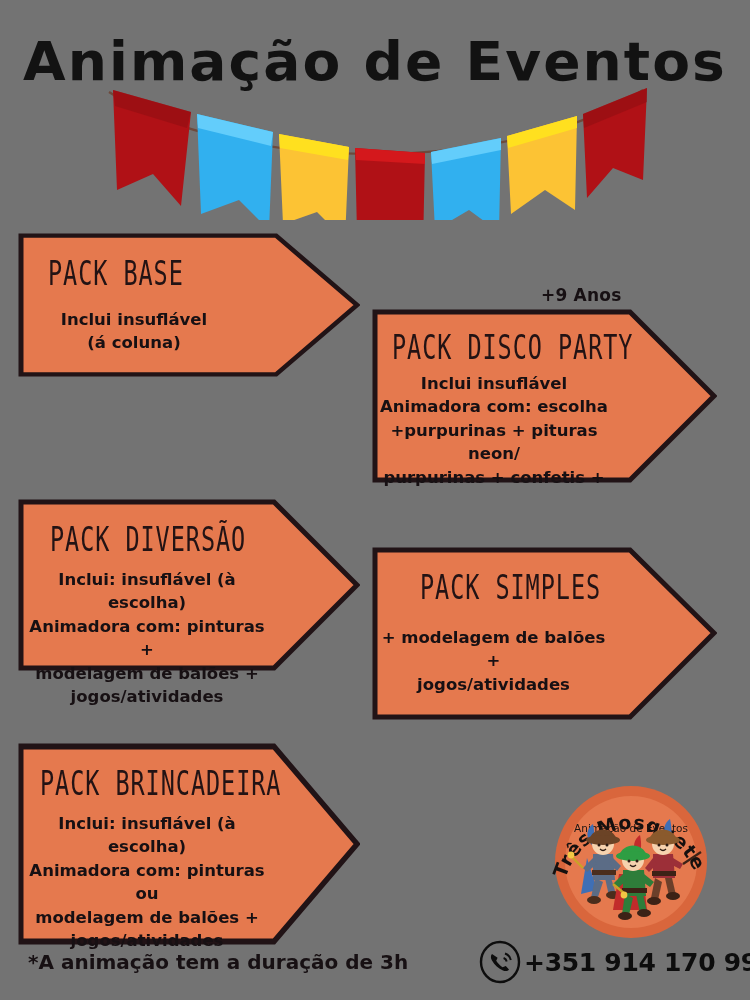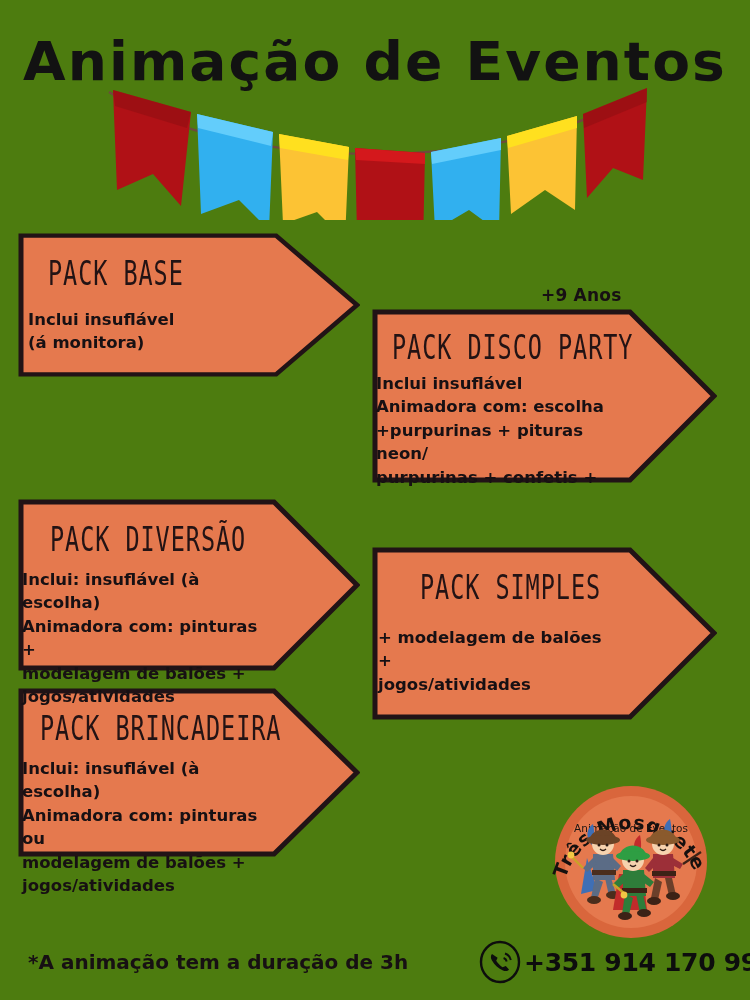--- a/index.html
+++ b/index.html
@@ -12,21 +12,21 @@
     background: #f6c5ab;
     font-family: "Liberation Sans", sans-serif;
     overflow: hidden;
     position: relative;
   }
 
   #poster {
     position: relative;
     width: 750px;
     height: 1000px;
-    background: #4d7c0f;
+    background: #737373;
     overflow: hidden;
   }
 
   
   .title {
     position: absolute;
     left: 0;
     top: 34px;
     width: 750px;
     text-align: center;
@@ -78,29 +78,29 @@
     transform: scaleY(1.32) scaleX(0.94);
     transform-origin: left top;
     white-space: nowrap;
   }
   .pack-body {
     font-family: "DejaVu Sans", sans-serif;
     font-weight: bold;
     font-size: 16.5px;
     color: #171013;
     line-height: 1.42;
-    text-align: left;
+    text-align: center;
   }
 
   
   #arrow-base       { left: 18px;  top: 233px; width: 342px; height: 144px; }
   #arrow-disco      { left: 372px; top: 309px; width: 345px; height: 174px; }
   #arrow-diversao   { left: 18px;  top: 499px; width: 342px; height: 172px; }
   #arrow-simples    { left: 372px; top: 547px; width: 345px; height: 173px; }
-  #arrow-brincadeira{ left: 18px;  top: 688px; width: 342px; height: 169px; }
+  #arrow-brincadeira{ left: 18px;  top: 743px; width: 342px; height: 202px; }
 
   #arrow-base .pack-title       { margin: 12px 0 0 30px; }
   #arrow-disco .pack-title      { margin: 10px 0 0 20px; }
   #arrow-diversao .pack-title   { margin: 12px 0 0 32px; }
   #arrow-simples .pack-title    { margin: 12px 0 0 48px; }
   #arrow-brincadeira .pack-title{ margin: 12px 0 0 22px; }
 
   #arrow-base .pack-body        { margin: 24px 120px 0 10px; }
   #arrow-disco .pack-body       { margin: 14px 105px 0 4px; }
   #arrow-diversao .pack-body    { margin: 18px 88px 0 4px; }
@@ -209,21 +209,21 @@
   </div>
 
   <div class="arrow" id="arrow-base">
     <svg viewBox="0 0 342 168" preserveAspectRatio="none" xmlns="http://www.w3.org/2000/svg">
       <path d="M3,3 L258,3 L339,84 L258,165 L3,165 Z" fill="#e5794e" stroke="#211316" stroke-width="5"></path>
     </svg>
     <div class="arrow-content">
       <div class="pack-title">PACK BASE</div>
       <div class="pack-body">
         <div>Inclui insuflável</div>
-        <div>(á monitora)</div>
+        <div>(á coluna)</div>
       </div>
     </div>
   </div>
 
   <div class="age-badge">+9 Anos</div>
 
   <div class="arrow" id="arrow-disco">
     <svg viewBox="0 0 345 174" preserveAspectRatio="none" xmlns="http://www.w3.org/2000/svg">
       <path d="M3,3 L258,3 L342,87 L258,171 L3,171 Z" fill="#e5794e" stroke="#211316" stroke-width="5"></path>
     </svg>

